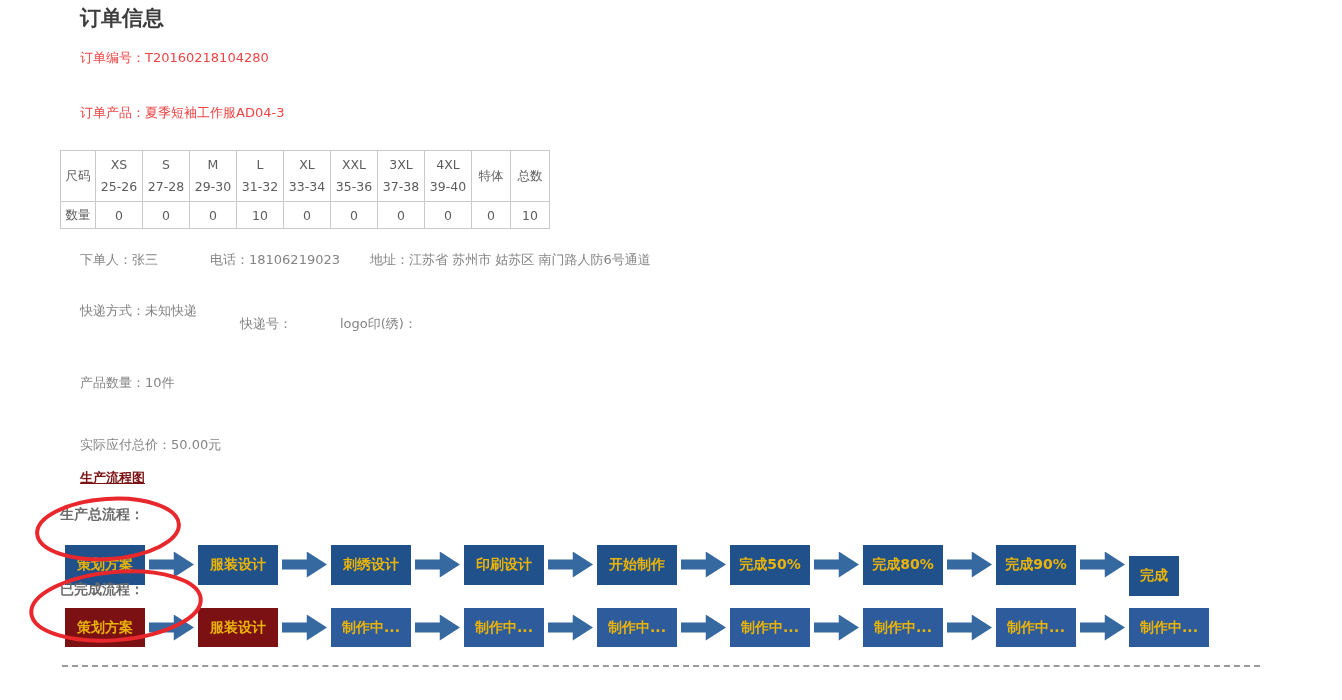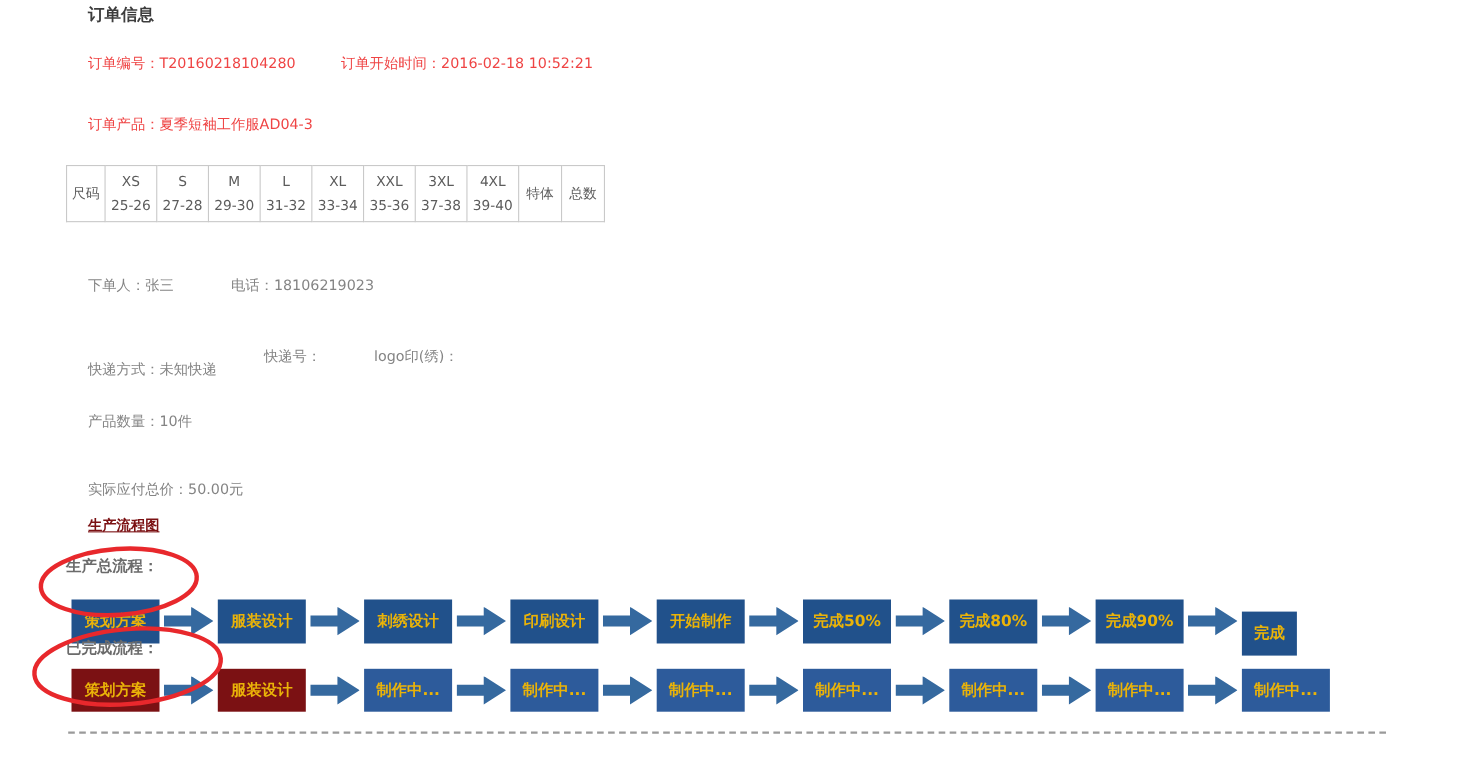--- a/index.html
+++ b/index.html
@@ -1,19 +1,19 @@
 <!DOCTYPE html>
 <html><head>
 <meta charset="utf-8">
 <style>
   html,body{margin:0;padding:0;background:#fff;}
   .page{position:relative;width:1342px;height:700px;background:#fff;overflow:hidden;
         font-family:"DejaVu Sans","Liberation Sans",sans-serif;color:#848484;font-size:13px;}
   .abs{position:absolute;white-space:nowrap;}
-  .section-title{font-size:15px;font-weight:bold;color:#3d3d3d;}
+  .section-title{font-size:21px;font-weight:bold;color:#3d3d3d;}
   .pair .lbl,.pair .val{color:#ef4444;}
   .pair{margin-right:0;}
   
   table.size-table{position:absolute;left:60px;top:150px;border-collapse:collapse;table-layout:fixed;}
   table.size-table th,table.size-table td{
       border:1px solid #c9c9c9;font-weight:normal;color:#5c5c5c;font-size:12.5px;
       text-align:center;vertical-align:middle;padding:0;background:#fff;}
   table.size-table .hrow th{height:50px;}
   table.size-table .qrow th,table.size-table .qrow td{height:26px;}
   .hcell div{line-height:22px;}
@@ -34,23 +34,20 @@
 </style>
 </head>
 <body>
 
 <div class="page" style="--box-blue: #21518b; --box-blue2: #2d5b9b; --box-done: #7b1113; --arrow: #35699f;">
 
   <div class="abs section-title" style="left:80px;top:4px;">订单信息</div>
 
   <div class="abs pair" style="left:80px;top:49px;">
     <span class="lbl">订单编号：</span><span class="val">T20160218104280</span>
-  </div>
-  <div class="abs pair" style="left:310px;top:49px;">
-    <span class="lbl">订单开始时间：</span><span class="val">2016-02-18 10:52:21</span>
   </div>
 
   <div class="abs pair" style="left:80px;top:104px;">
     <span class="lbl">订单产品：</span><span class="val">夏季短袖工作服AD04-3</span>
   </div>
 
   <table class="size-table">
     <tbody>
       <tr class="hrow" id="size-header-row">
           <th style="width: 34px; margin-left: 28px;">尺码</th>
@@ -82,31 +79,47 @@
             <div>3XL</div>
             <div>37-38</div>
           </th>
           <th class="hcell" style="width: 46px;">
             <div>4XL</div>
             <div>39-40</div>
           </th>
           <th class="hcell" style="width: 38px;">特体</th>
           <th class="hcell" style="width: 38px;">总数</th>
         </tr>
+      <tr class="qrow" id="size-qty-row">
+          <th>数量</th>
+          <td>0</td>
+          <td>0</td>
+          <td>0</td>
+          <td>10</td>
+          <td>0</td>
+          <td>0</td>
+          <td>0</td>
+          <td>0</td>
+          <td>0</td>
+          <td>10</td>
+        </tr>
     </tbody>
   </table>
 
   <div class="abs" style="left:80px;top:251px;">
     <span>下单人：</span><span>张三</span>
   </div>
   <div class="abs" style="left:210px;top:251px;">
     <span>电话：</span><span>18106219023</span>
   </div>
+  <div class="abs" style="left:370px;top:251px;">
+    <span>地址：</span><span>江苏省 苏州市 姑苏区 南门路人防6号通道</span>
+  </div>
 
-  <div class="abs" style="left:80px;top:327px;">
+  <div class="abs" style="left:80px;top:302px;">
     <span>快递方式：</span><span>未知快递</span>
   </div>
   <div class="abs" style="left:240px;top:315px;">
     <span>快递号：</span><span></span>
   </div>
   <div class="abs" style="left:340px;top:315px;">
     <span>logo印(绣)：</span><span></span>
   </div>
 
   <div class="abs" style="left:80px;top:374px;">

